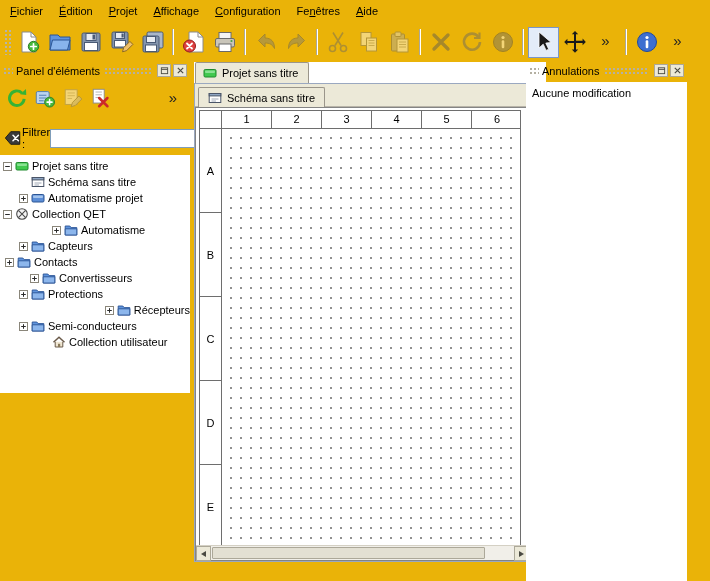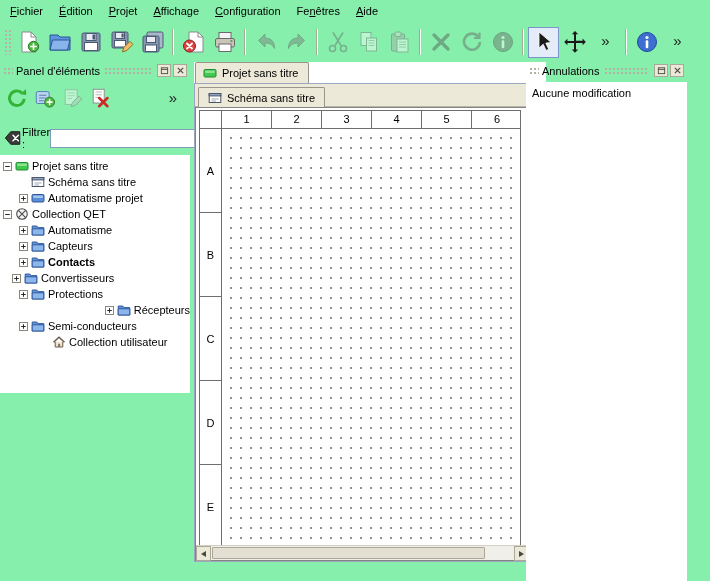--- a/index.html
+++ b/index.html
@@ -1,18 +1,18 @@
 <!DOCTYPE html>
 <html><head>
 <meta charset="utf-8">
 <style>
   *{margin:0;padding:0;box-sizing:border-box;}
   html,body{width:710px;height:581px;}
   body{font-family:"Liberation Sans",sans-serif;font-size:11px;color:#000;background:#ece9d8;}
-  .app{position:relative;width:710px;height:581px;overflow:hidden;background:#86efac;}
+  .app{position:relative;width:710px;height:581px;overflow:hidden;background:#eab308;}
 
   
   .menubar{position:absolute;left:0;top:0;width:100%;height:22px;display:flex;align-items:center;padding-left:2px;}
   .menu-item{padding:3px 8px;cursor:default;}
   .menu-item .u{text-decoration:underline;}
 
   
   .toolbar{position:absolute;left:0;top:22px;width:100%;height:40px;display:flex;align-items:center;padding:0 2px;}
   .tb-grip{width:7px;height:26px;margin:0 2px;background-image:radial-gradient(#b8b4a6 1px,transparent 1.1px);background-size:4px 4px;}
   .tb-sep{width:2px;height:26px;margin:0 4px;border-left:1px solid #aca899;border-right:1px solid #fff;}
@@ -406,21 +406,21 @@
             </svg>
           </span>
           <span class="icon">
             <svg viewBox="0 0 14 14">
               <circle cx="7" cy="7" r="5.3" fill="#f4f4f4" stroke="#4a4a4a" stroke-width="1.1"></circle>
               <path d="M3.6 3.6l6.8 6.8M10.4 3.6l-6.8 6.8" stroke="#4a4a4a" stroke-width="1.1"></path>
             </svg>
           </span>
           <span class="tree-label">Collection QET</span>
         </div>
-        <div class="tree-row" style="padding-left: 19px;">
+        <div class="tree-row" style="padding-left: 19px; margin-left: 33px;">
           <span class="expander">
             <svg viewBox="0 0 9 9">
               <rect x="0.5" y="0.5" width="8" height="8" fill="#fff" stroke="#8a867a"></rect>
               <path d="M2.2 4.5h4.6M4.5 2.2v4.6" stroke="#2a2a2a"></path>
             </svg>
           </span>
           <span class="icon">
             <svg viewBox="0 0 14 14">
               <path d="M1.2 3h4.6l1.4 1.6h5.6V12H1.2z" fill="#5f94dd" stroke="#2a5494" stroke-width="0.9"></path>
               <path d="M1.2 5.8h11.6V12H1.2z" fill="#8cb6ec" stroke="#2a5494" stroke-width="0.9"></path>
@@ -436,36 +436,36 @@
             </svg>
           </span>
           <span class="icon">
             <svg viewBox="0 0 14 14">
               <path d="M1.2 3h4.6l1.4 1.6h5.6V12H1.2z" fill="#5f94dd" stroke="#2a5494" stroke-width="0.9"></path>
               <path d="M1.2 5.8h11.6V12H1.2z" fill="#8cb6ec" stroke="#2a5494" stroke-width="0.9"></path>
             </svg>
           </span>
           <span class="tree-label">Capteurs</span>
         </div>
-        <div class="tree-row" style="padding-left: 19px; font-weight: bold;">
+        <div class="tree-row" style="padding-left: 5px;">
           <span class="expander">
             <svg viewBox="0 0 9 9">
               <rect x="0.5" y="0.5" width="8" height="8" fill="#fff" stroke="#8a867a"></rect>
               <path d="M2.2 4.5h4.6M4.5 2.2v4.6" stroke="#2a2a2a"></path>
             </svg>
           </span>
           <span class="icon">
             <svg viewBox="0 0 14 14">
               <path d="M1.2 3h4.6l1.4 1.6h5.6V12H1.2z" fill="#5f94dd" stroke="#2a5494" stroke-width="0.9"></path>
               <path d="M1.2 5.8h11.6V12H1.2z" fill="#8cb6ec" stroke="#2a5494" stroke-width="0.9"></path>
             </svg>
           </span>
           <span class="tree-label">Contacts</span>
         </div>
-        <div class="tree-row" style="padding-left: 12px;">
+        <div class="tree-row" style="padding-left: 30px;">
           <span class="expander">
             <svg viewBox="0 0 9 9">
               <rect x="0.5" y="0.5" width="8" height="8" fill="#fff" stroke="#8a867a"></rect>
               <path d="M2.2 4.5h4.6M4.5 2.2v4.6" stroke="#2a2a2a"></path>
             </svg>
           </span>
           <span class="icon">
             <svg viewBox="0 0 14 14">
               <path d="M1.2 3h4.6l1.4 1.6h5.6V12H1.2z" fill="#5f94dd" stroke="#2a5494" stroke-width="0.9"></path>
               <path d="M1.2 5.8h11.6V12H1.2z" fill="#8cb6ec" stroke="#2a5494" stroke-width="0.9"></path>

